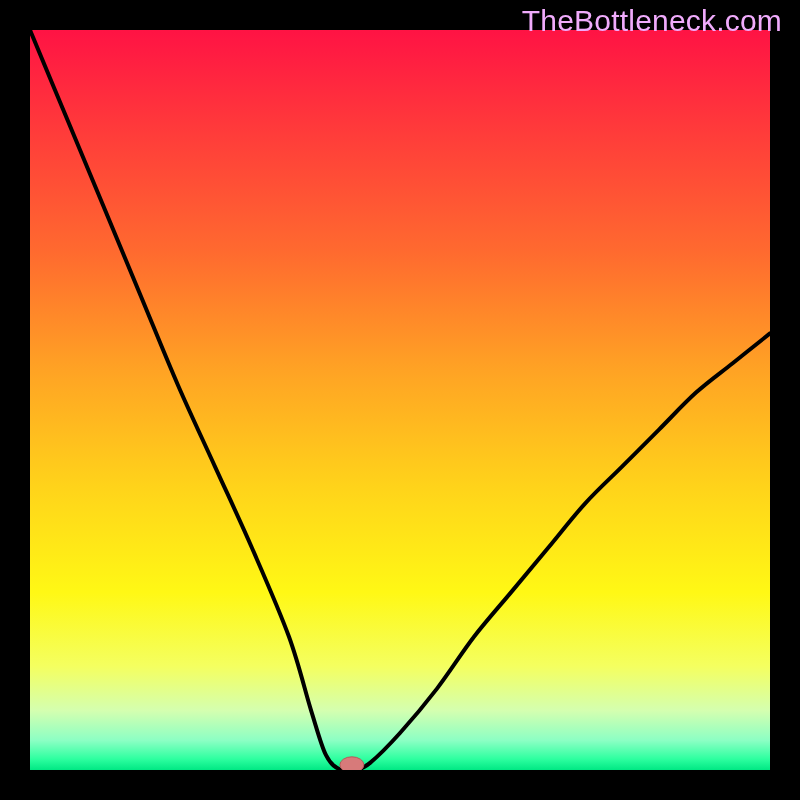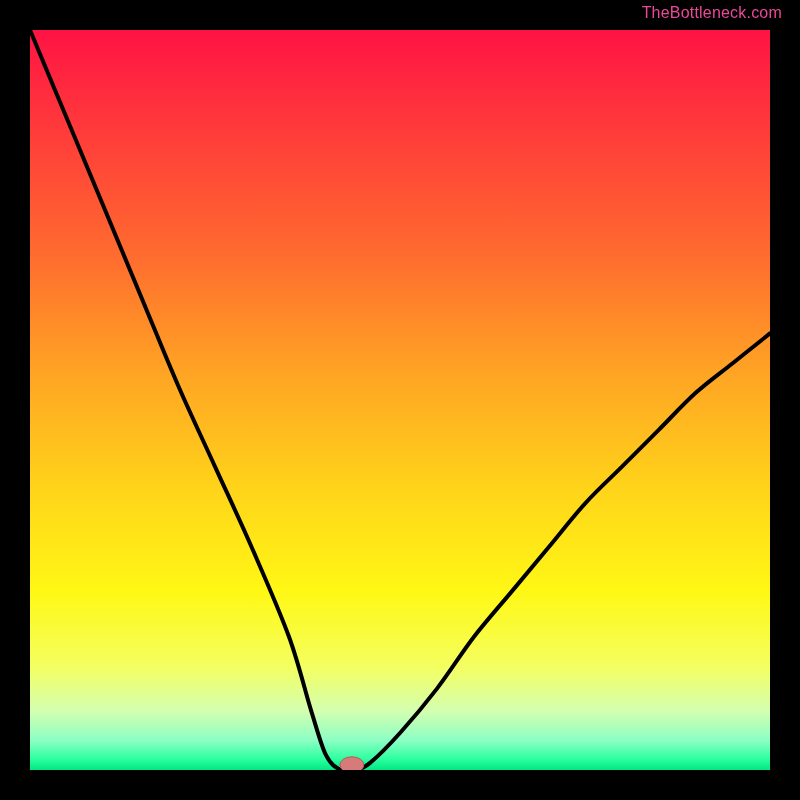--- a/index.html
+++ b/index.html
@@ -14,22 +14,22 @@
   .frame {
     position: relative;
     width: 800px;
     height: 800px;
     background: #000;
   }
   .watermark {
     position: absolute;
     top: 4px;
     right: 18px;
-    color: #ec4899;
-    font-size: 16px;
+    color: #f0abfc;
+    font-size: 30px;
     font-weight: 400;
     letter-spacing: 0.2px;
     z-index: 10;
   }
   svg {
     display: block;
   }
 </style>
 </head>
 <body>

